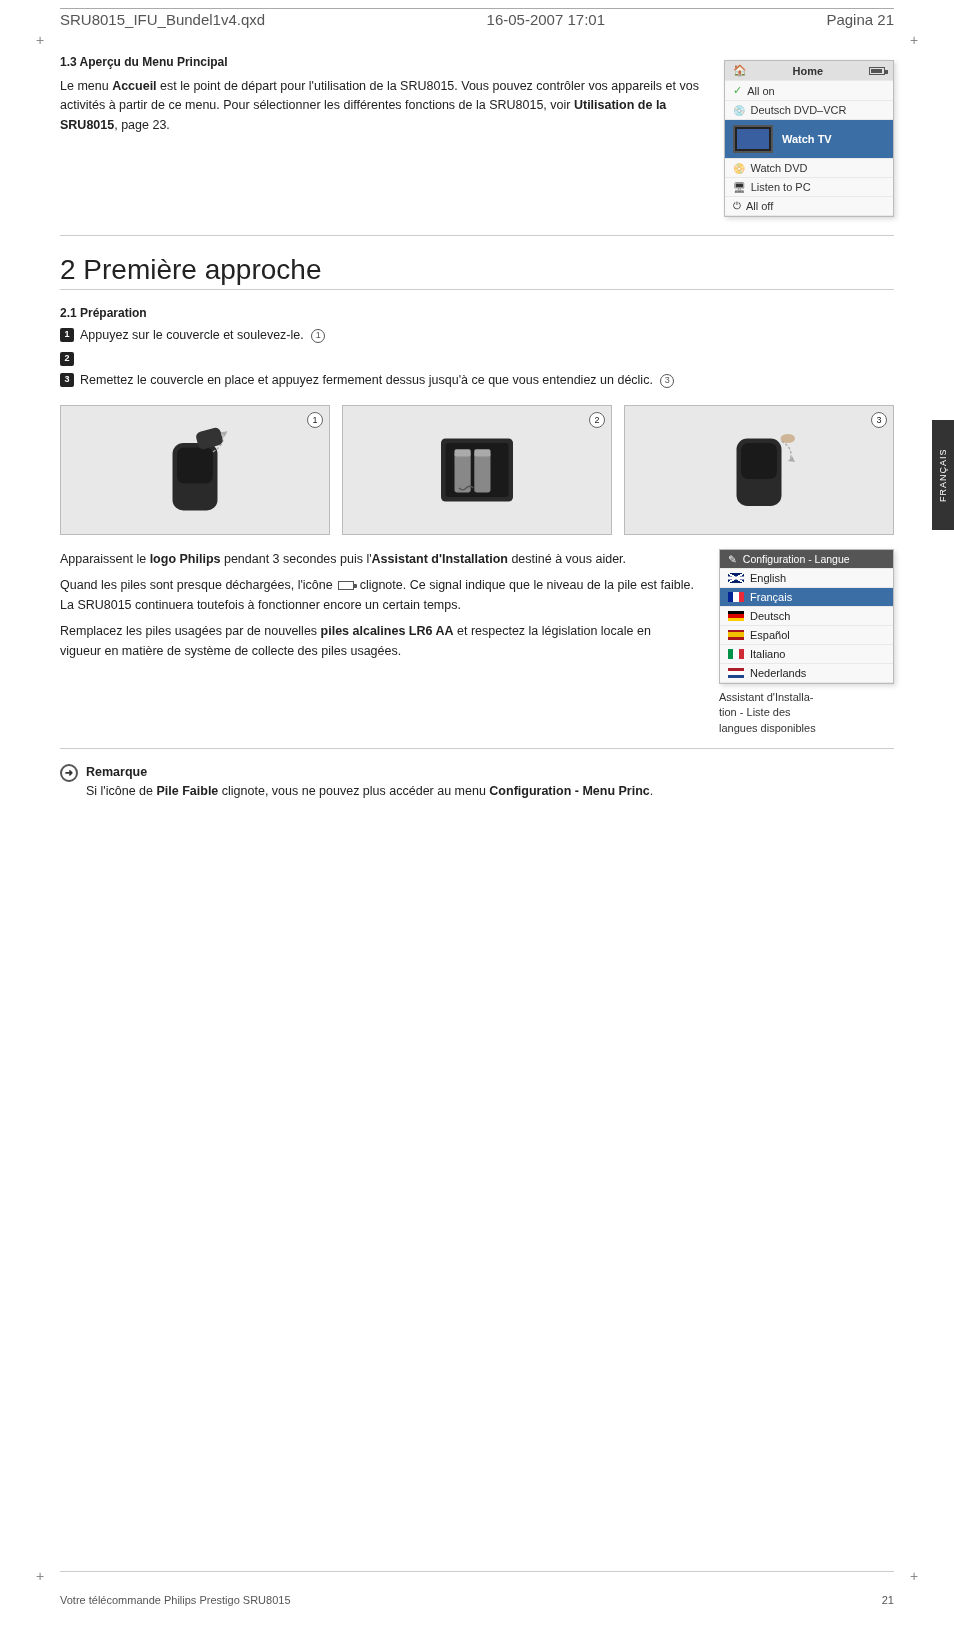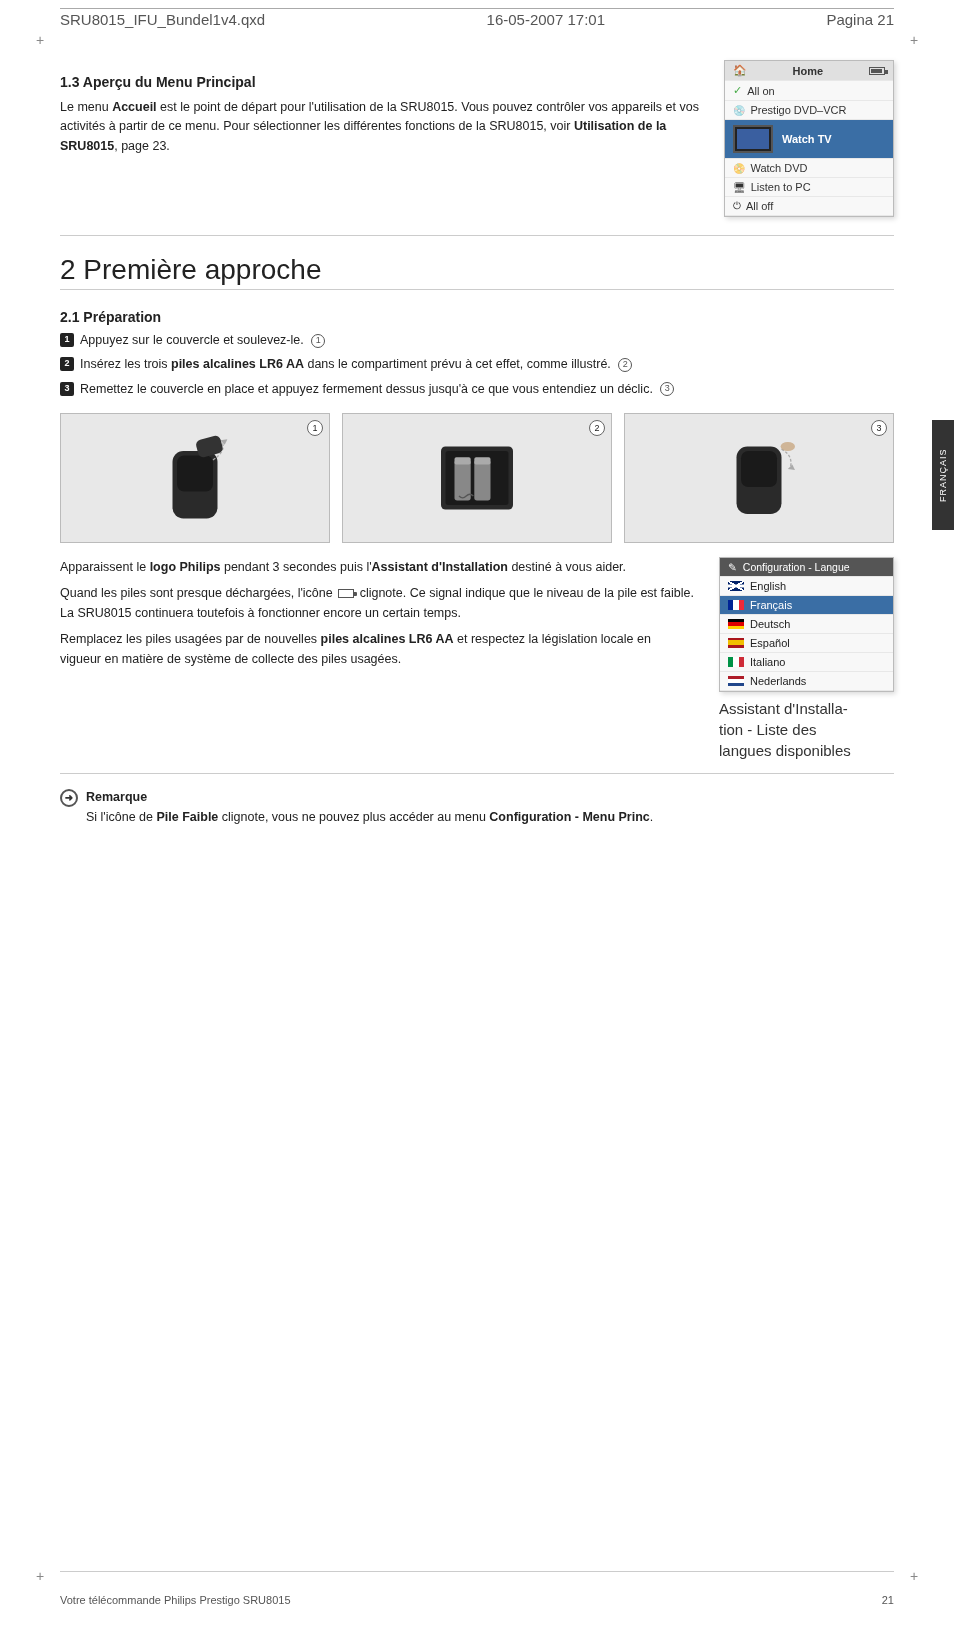--- a/index.html
+++ b/index.html
@@ -72,23 +72,22 @@
     .section-1-3 {
       display: flex;
       gap: 20px;
       padding-bottom: 18px;
       border-bottom: 1px solid #ccc;
       margin-bottom: 10px;
     }
     .section-1-3-text { flex: 1; }
     .section-title {
       font-weight: bold;
-      font-size: 14px;
+      font-size: 12px;
       margin-bottom: 8px;
-      margin-top: 19px;
     }
     .section-1-3-text p {
       font-size: 12.5px;
       line-height: 1.55;
     }
 
     
     .menu-screenshot {
       width: 170px;
       flex-shrink: 0;
@@ -250,21 +249,21 @@
     }
     .lang-item.selected {
       background: #3a6ea5;
       color: #fff;
     }
     .lang-flag {
       width: 16px;
       height: 10px;
       flex-shrink: 0;
     }
-    .lang-caption { font-size: 15px; color: #333; line-height: 1.4; }
+    .lang-caption { font-size: 11px; color: #333; line-height: 1.4; }
 
     
     .remark-box {
       margin: 14px 0;
       display: flex;
       gap: 8px;
       align-items: flex-start;
       font-size: 12.5px;
       line-height: 1.55;
     }
@@ -411,21 +410,21 @@
           </span>
         </div>
 
         <div class="menu-item">
           <span style="color:#4a4; font-size:11px;">✓</span>
           <span>All on</span>
         </div>
 
         <div class="menu-item">
           <span style="font-size:10px;">💿</span>
-          <span>Prestigo DVD–VCR</span>
+          <span>Deutsch DVD–VCR</span>
         </div>
 
         <div class="menu-item watch-tv">
           <span>
             <span class="tv-thumb"></span>
           </span>
           <span style="margin-left:4px; font-weight:bold;">Watch TV</span>
         </div>
 
         <div class="menu-item">
@@ -453,21 +452,20 @@
 
     <div class="step-list">
 
       <div class="step-item">
         <span class="step-num">1</span>
         <span>Appuyez sur le couvercle et soulevez-le. <span class="circle-num">1</span></span>
       </div>
 
       <div class="step-item">
         <span class="step-num">2</span>
-        <span>Insérez les trois <strong>piles alcalines LR6 AA</strong> dans le compartiment prévu à cet effet, comme illustré. <span class="circle-num">2</span></span>
       </div>
 
       <div class="step-item">
         <span class="step-num">3</span>
         <span>Remettez le couvercle en place et appuyez fermement dessus jusqu'à ce que vous entendiez un déclic. <span class="circle-num">3</span></span>
       </div>
     </div>
 
     <div class="images-row">
 

